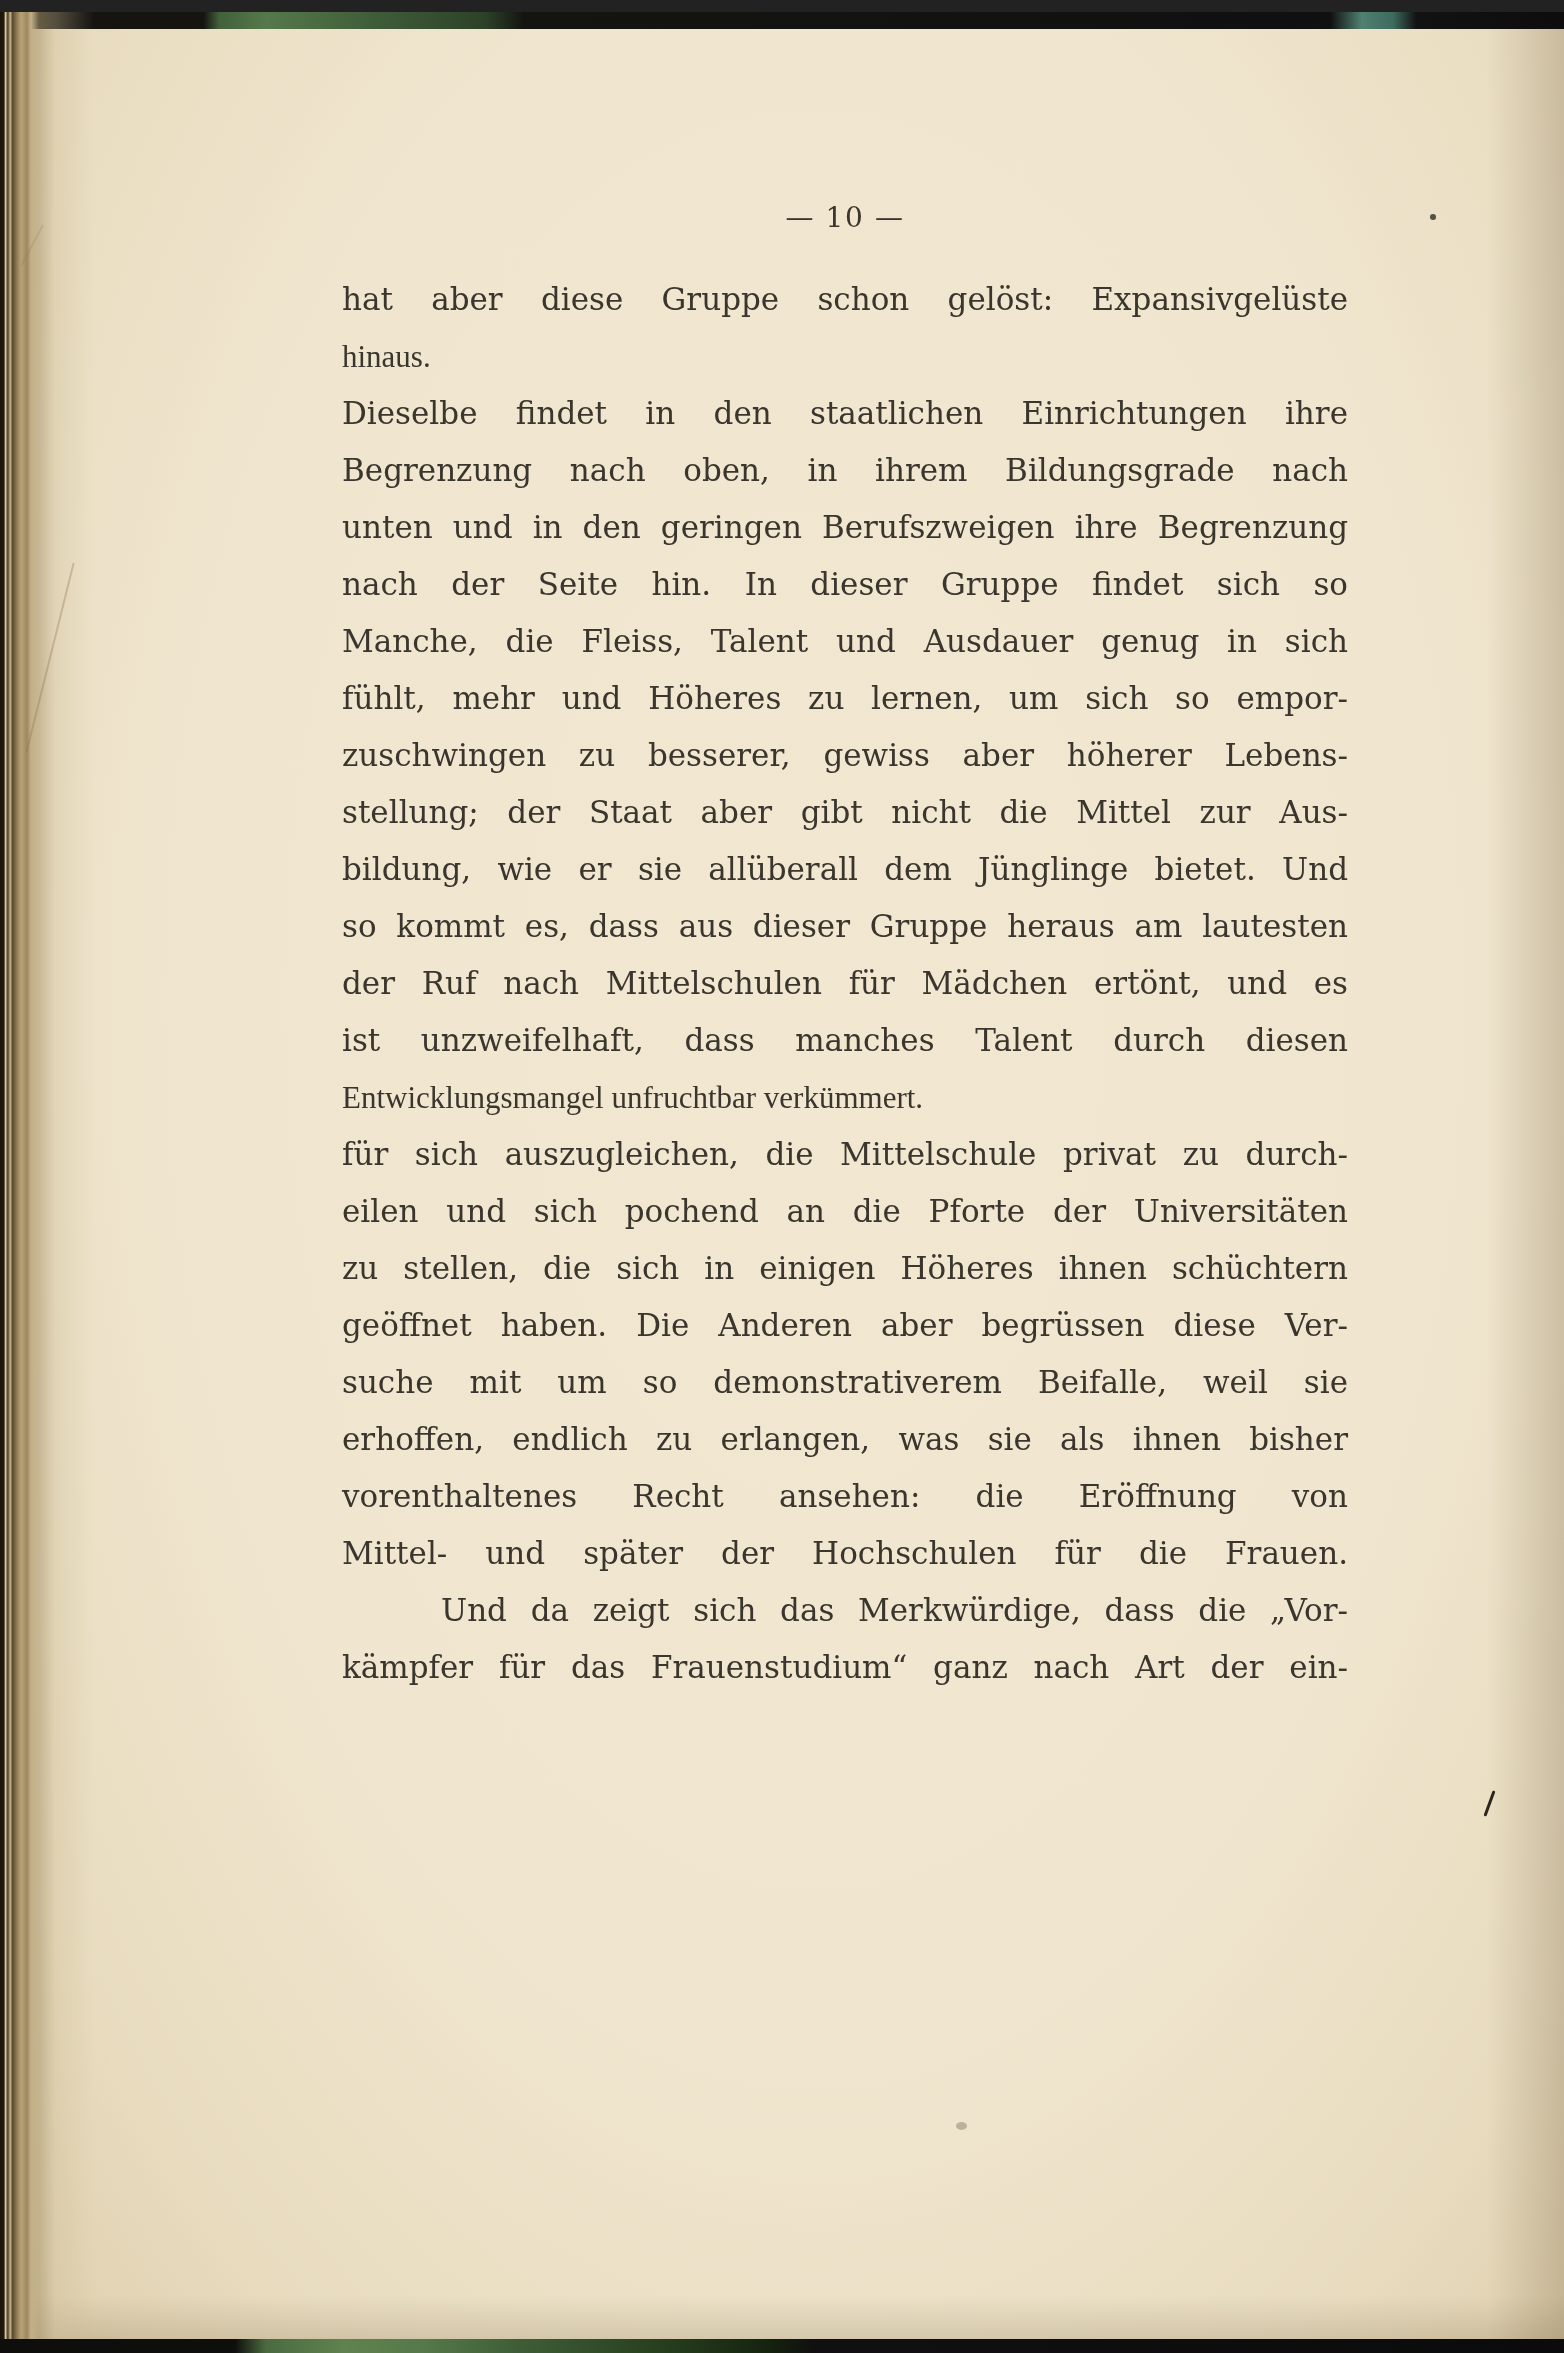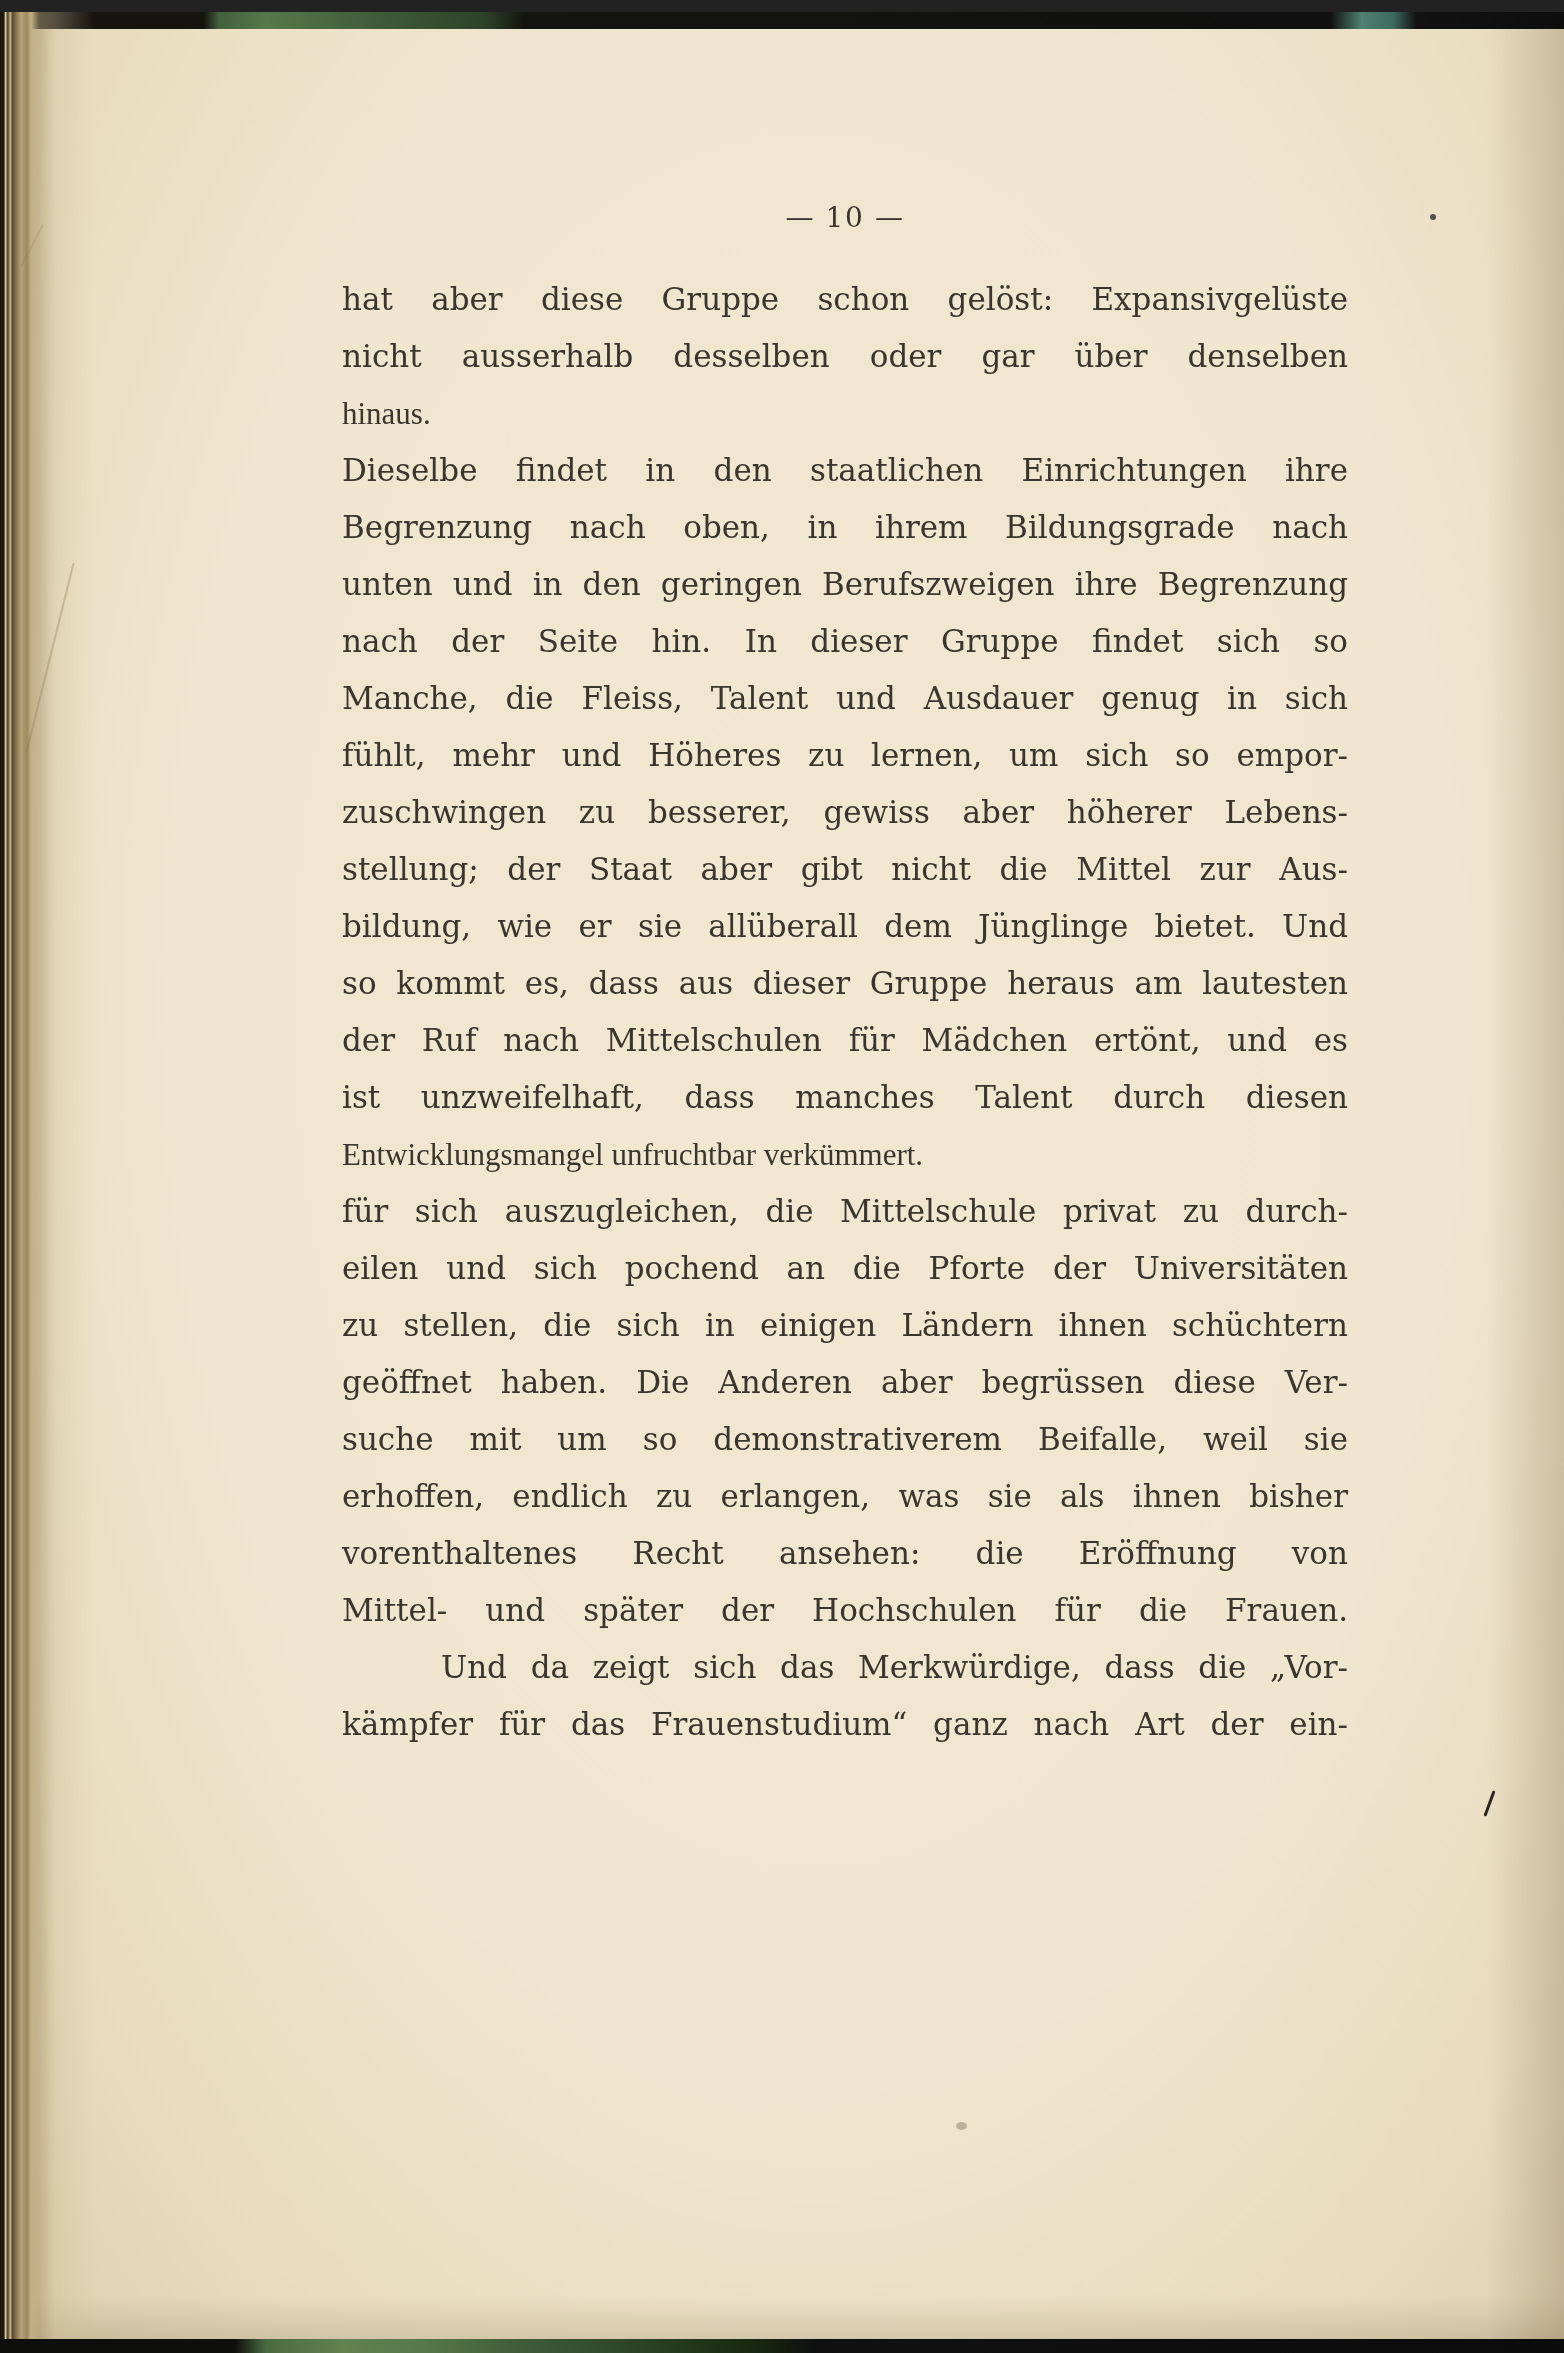--- a/index.html
+++ b/index.html
@@ -92,38 +92,37 @@
   <div class="paper-crease crease-1"></div>
   <div class="paper-crease crease-2"></div>
   <div class="ink-speck speck-1"></div>
   <div class="ink-speck speck-2"></div>
   <div class="pen-mark"></div>
 
   <div class="text-block">
     <div class="page-number">— 10 —</div>
     <div id="body-text">
         <div class="line">hat aber diese Gruppe schon gelöst: Expansivgelüste</div>
-        <div class="line">nicht ausserhalb desselben oder gar über denselben</div>
         <div class="line last">hinaus.</div>
         <div class="line">Dieselbe findet in den staatlichen Einrichtungen ihre</div>
         <div class="line">Begrenzung nach oben, in ihrem Bildungsgrade nach</div>
         <div class="line">unten und in den geringen Berufszweigen ihre Begrenzung</div>
         <div class="line">nach der Seite hin. In dieser Gruppe findet sich so</div>
         <div class="line">Manche, die Fleiss, Talent und Ausdauer genug in sich</div>
         <div class="line">fühlt, mehr und Höheres zu lernen, um sich so empor-</div>
         <div class="line">zuschwingen zu besserer, gewiss aber höherer Lebens-</div>
         <div class="line">stellung; der Staat aber gibt nicht die Mittel zur Aus-</div>
         <div class="line">bildung, wie er sie allüberall dem Jünglinge bietet. Und</div>
         <div class="line">so kommt es, dass aus dieser Gruppe heraus am lautesten</div>
         <div class="line">der Ruf nach Mittelschulen für Mädchen ertönt, und es</div>
         <div class="line">ist unzweifelhaft, dass manches Talent durch diesen</div>
         <div class="line last">Entwicklungsmangel unfruchtbar verkümmert.</div>
         <div class="line">für sich auszugleichen, die Mittelschule privat zu durch-</div>
         <div class="line">eilen und sich pochend an die Pforte der Universitäten</div>
-        <div class="line">zu stellen, die sich in einigen Ländern ihnen schüchtern</div>
+        <div class="line">zu stellen, die sich in einigen Höheres ihnen schüchtern</div>
         <div class="line">geöffnet haben. Die Anderen aber begrüssen diese Ver-</div>
         <div class="line">suche mit um so demonstrativerem Beifalle, weil sie</div>
         <div class="line">erhoffen, endlich zu erlangen, was sie als ihnen bisher</div>
         <div class="line">vorenthaltenes Recht ansehen: die Eröffnung von</div>
         <div class="line">Mittel- und später der Hochschulen für die Frauen.</div>
         <div class="line indent">Und da zeigt sich das Merkwürdige, dass die „Vor-</div>
         <div class="line">kämpfer für das Frauenstudium“ ganz nach Art der ein-</div>
       </div>
   </div>
 

